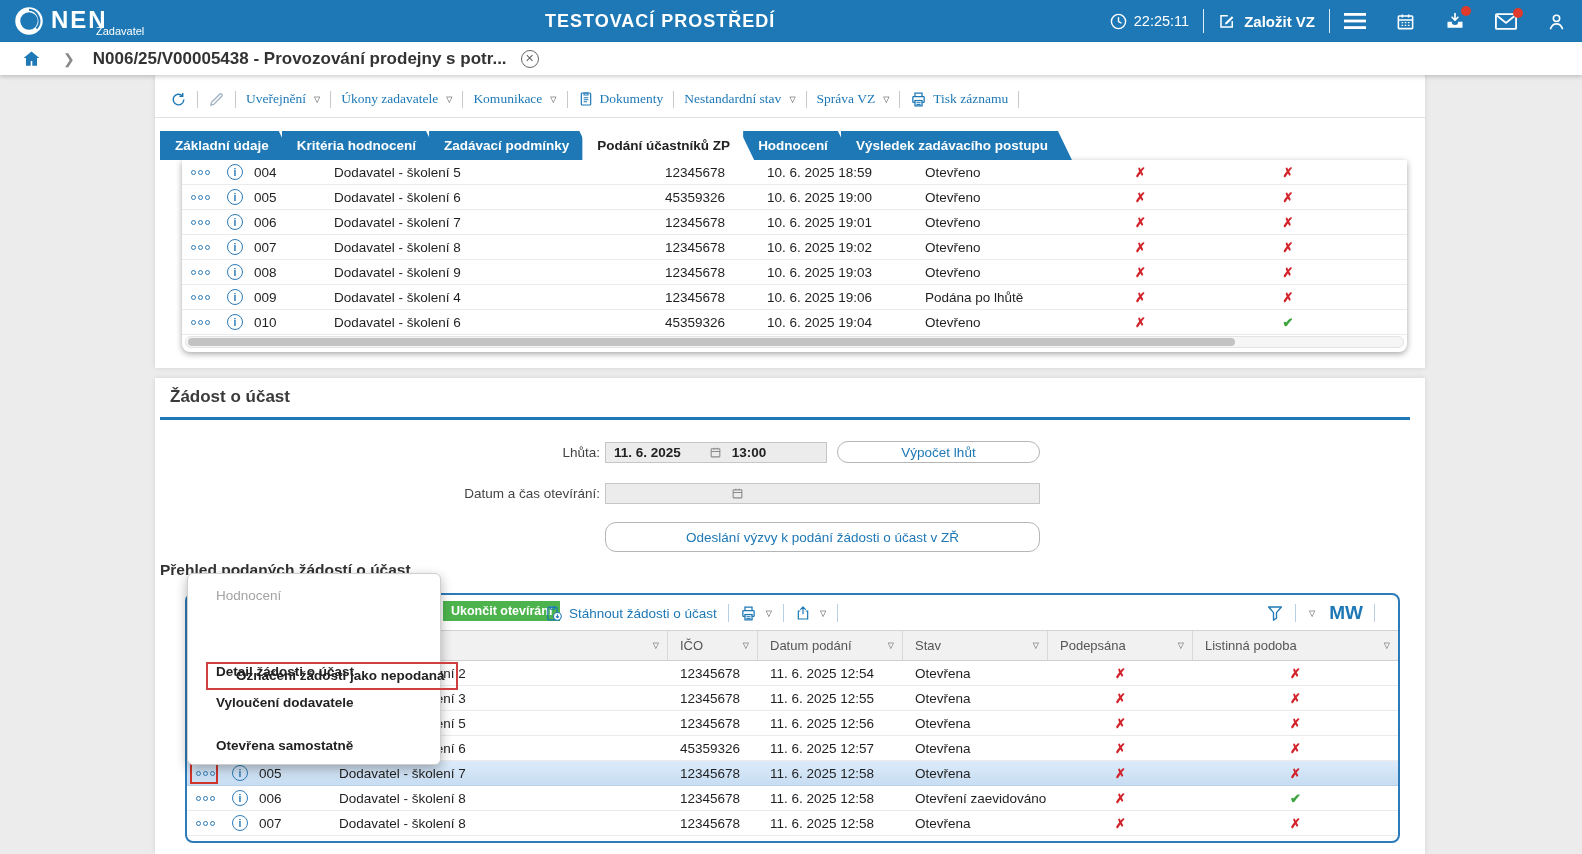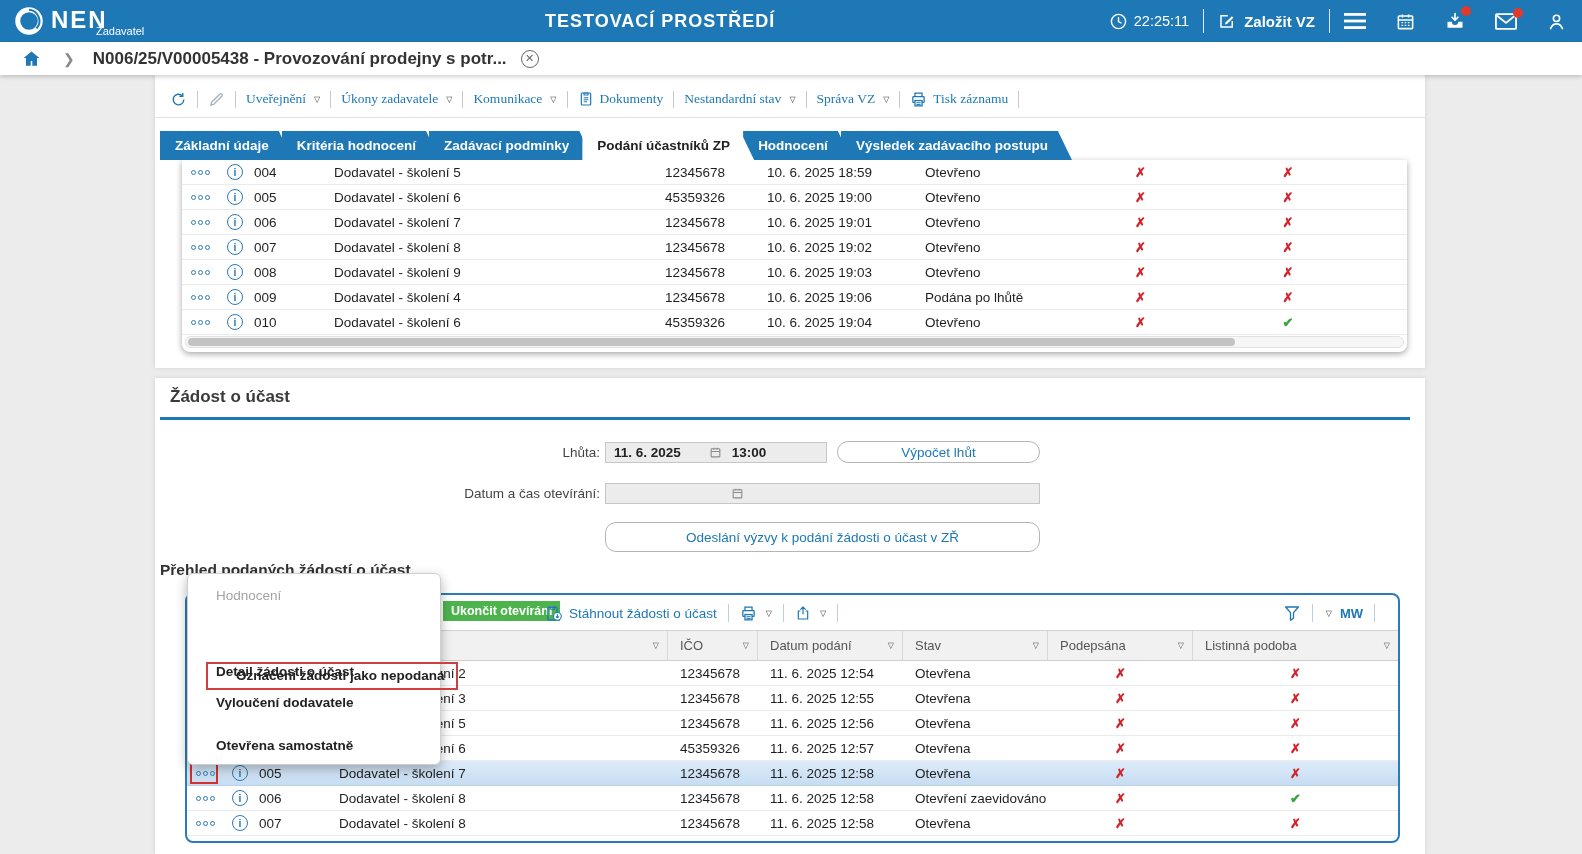--- a/index.html
+++ b/index.html
@@ -80,21 +80,21 @@
   
   .box2 { position:absolute; left:30px; top:215px; width:1215px; height:250px; background:#fff;
     border:2px solid #2c7bb8; border-radius:8px; overflow:hidden; }
   .b2-toolbar { position:relative; height:35px; }
   .btn-green { position:absolute; left:256px; top:6px; height:20px; padding:0 8px; background:#4db44d;
     border-radius:0; color:#fff; font-weight:bold; font-size:12.5px; display:flex; align-items:center; cursor:pointer; }
   .b2-left { position:absolute; left:358px; top:6px; height:24px; display:flex; align-items:center; }
   .b2-right { position:absolute; right:12px; top:6px; height:24px; display:flex; align-items:center; }
   .b2-sep { width:1px; height:18px; background:#b9cfe4; margin:0 11px; }
   .b2-link { color:#1d78b5; font-size:13.5px; display:flex; align-items:center; gap:7px; cursor:pointer; white-space:nowrap; }
-  .mw-label { color:#1d78b5; font-size:13px; font-weight:bold; margin-left:8px; }
+  .mw-label { color:#1d78b5; font-size:19px; font-weight:bold; margin-left:14px; }
   .b2-header { display:grid; grid-template-columns:481px 90px 145px 145px 145px 205px; height:31px;
     background:#f1f1f1; border-top:1px solid #d2d2d2; border-bottom:1px solid #cfcfcf; }
   .hdr-cell { display:flex; align-items:center; border-right:1px solid #d8d8d8; padding-left:12px;
     font-size:13px; color:#555; cursor:pointer; }
   .hdr-cell:last-child { border-right:none; }
   .hdr-cell .sort { margin-left:auto; padding-right:8px; font-size:8px; color:#555; }
   .trow.selected { background:linear-gradient(#dcebfa,#c7ddf2); border-bottom:1px solid #b8d2ea; }
   .red-box { position:absolute; left:3px; top:1px; width:28px; height:22px; border:2px solid #d0342c; }
   
   .popup { position:absolute; left:187px; top:573px; width:254px; height:192px; background:#fff;

